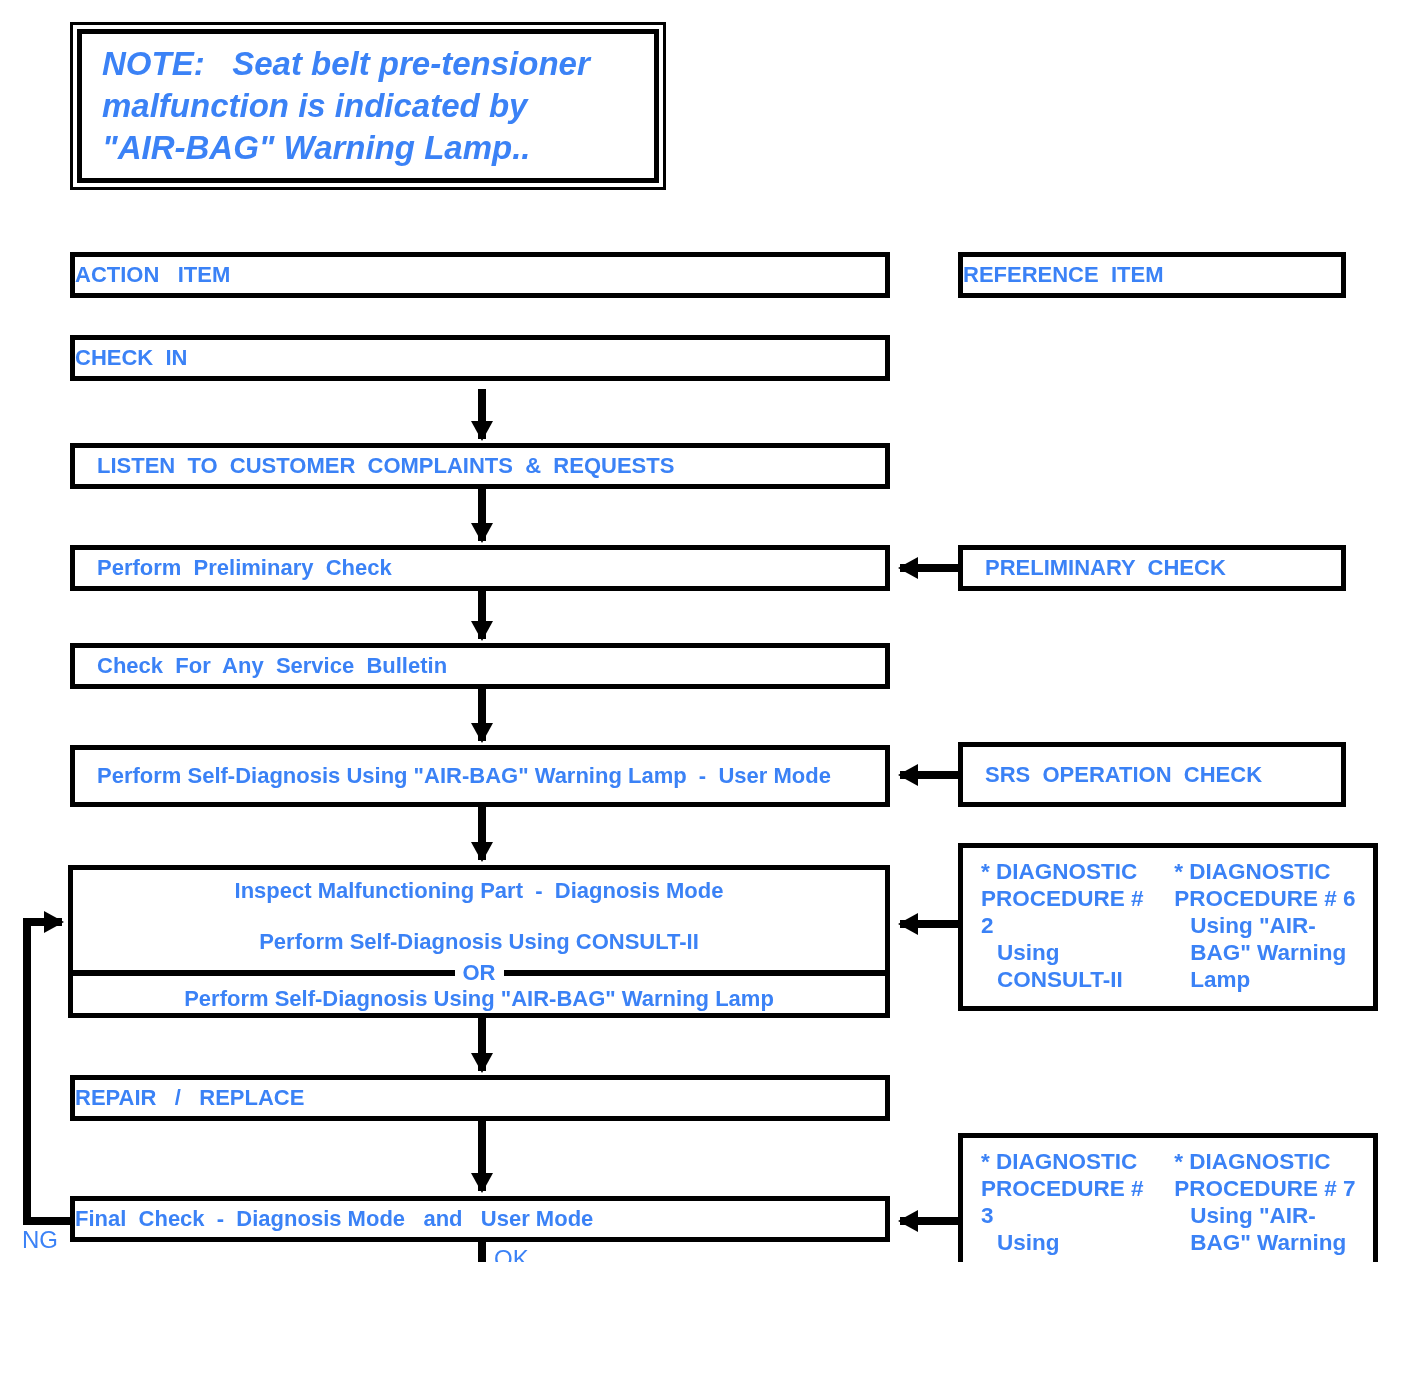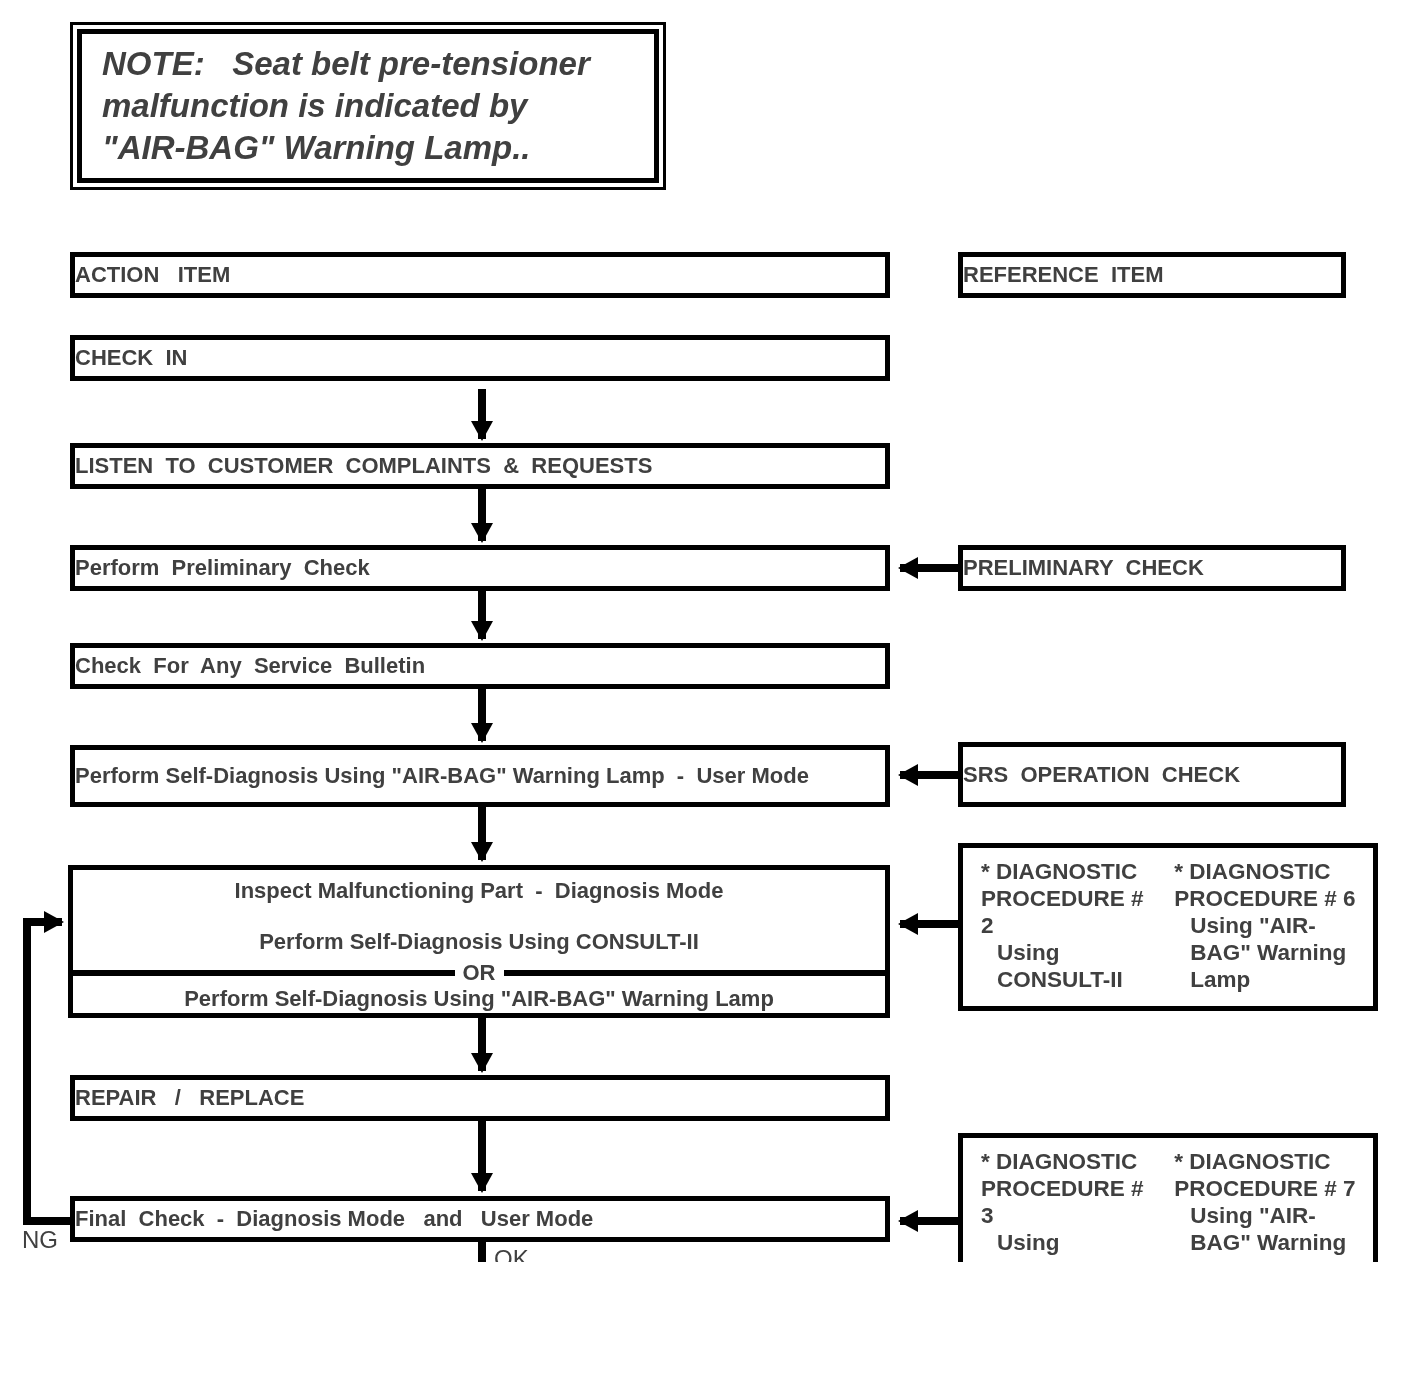--- a/index.html
+++ b/index.html
@@ -1,25 +1,25 @@
 <!DOCTYPE html>
 <html><head>
 <meta charset="utf-8">
 <style>
   html,body{margin:0;padding:0;background:#ffffff;}
   .canvas{
     position:relative;width:1408px;height:1262px;background:#ffffff;
-    font-family:"Liberation Sans",sans-serif;color:#404040;overflow:hidden;
+    font-family:"Liberation Sans",sans-serif;color:#3b82f6;overflow:hidden;
   }
   .box{
     position:absolute;background:#fff;border:5px solid #000;box-sizing:border-box;
     display:flex;align-items:center;font-weight:700;font-size:22px;line-height:1.15;
   }
   .center{justify-content:flex-start;text-align:center;}
-  .left{justify-content:flex-start;padding-right:8px;text-align:left;}
+  .left{justify-content:flex-start;padding-left:22px;padding-right:8px;text-align:left;}
   .label{white-space:pre-wrap;}
   
   .note-outer{
     position:absolute;left:70px;top:22px;width:596px;height:168px;box-sizing:border-box;
     border:3px solid #000;padding:4px;background:#fff;
   }
   .note-inner{
     width:100%;height:100%;box-sizing:border-box;border:5px solid #000;
     display:flex;align-items:center;padding-left:20px;
     font-weight:700;font-style:italic;font-size:33px;line-height:42px;white-space:pre-wrap;

